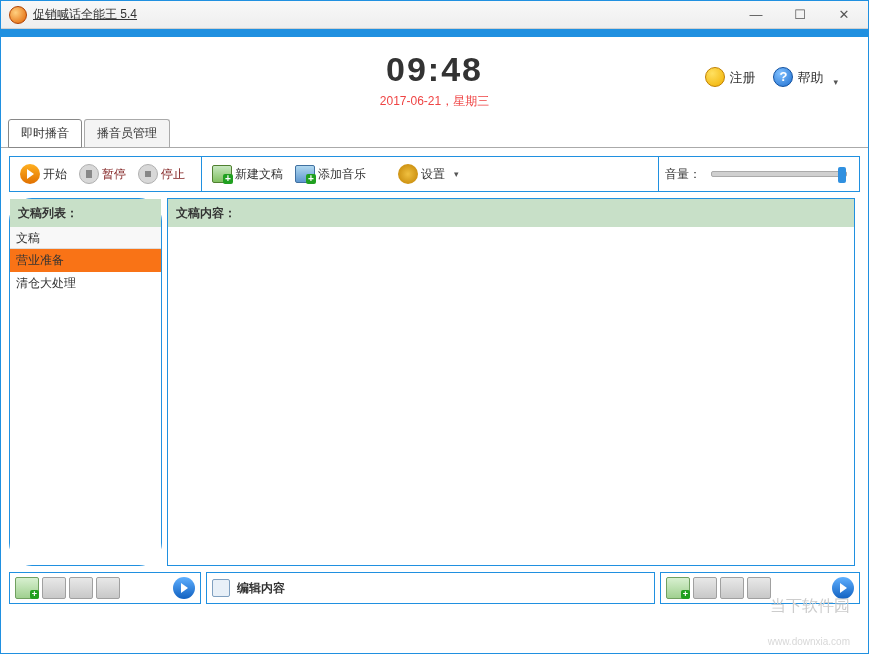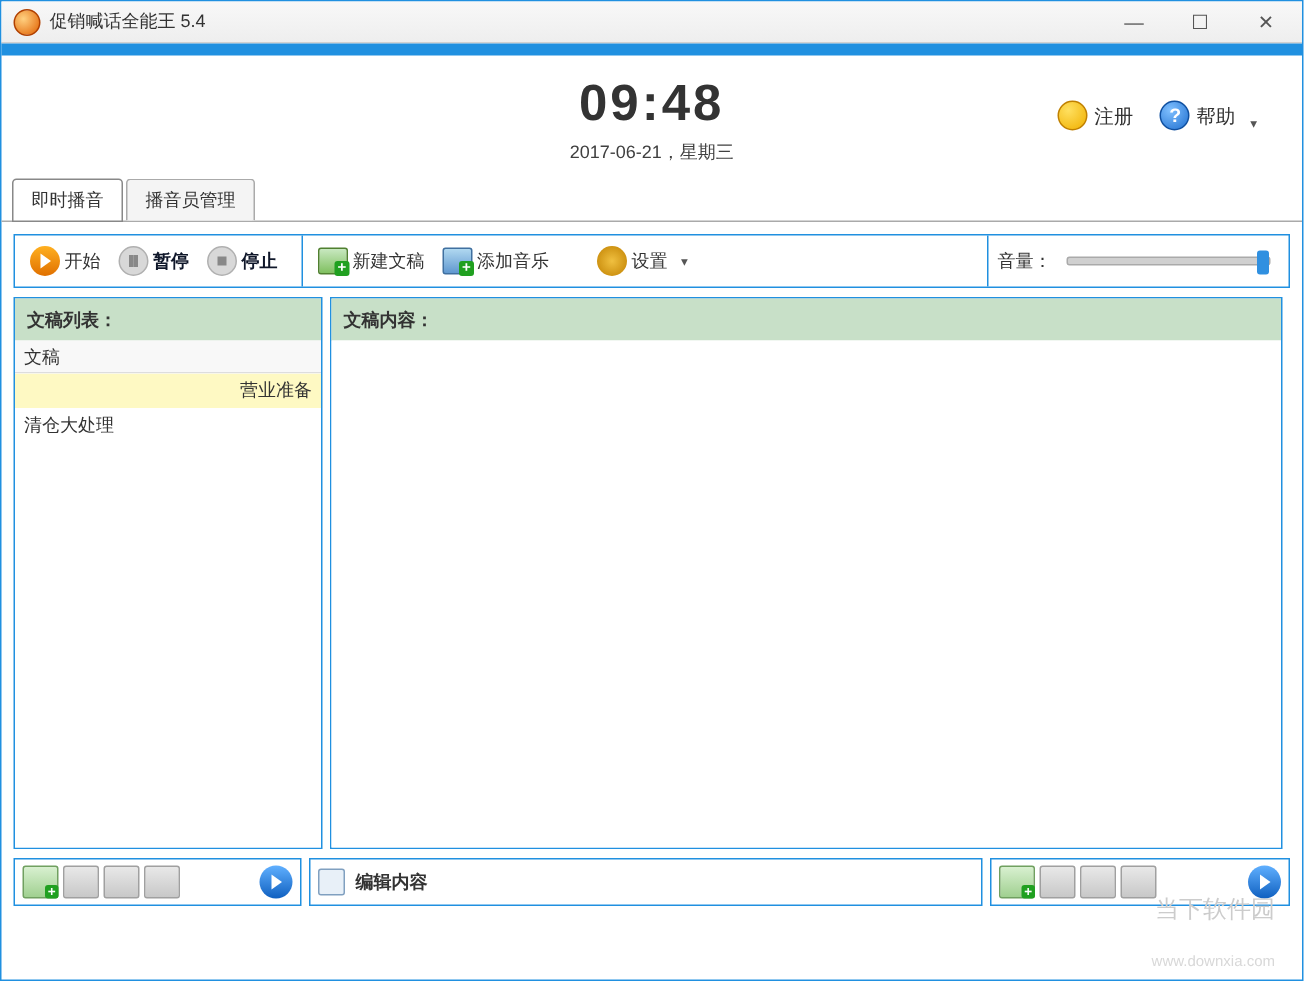--- a/index.html
+++ b/index.html
@@ -1,70 +1,70 @@
 <!DOCTYPE html>
 <html><head>
   <meta charset="utf-8">
   <style>
     * { margin: 0; padding: 0; box-sizing: border-box; font-family: "Microsoft YaHei", SimSun, sans-serif; }
     body { background: #fff; font-size: 12px; color: #333; }
     .window { width: 869px; height: 654px; border: 1px solid #2090e0; background: #fff; position: relative; }
     .titlebar { height: 28px; background: linear-gradient(#f8f8f8, #eee); display: flex; align-items: center; padding: 0 2px; border-bottom: 1px solid #d0d0d0; }
     .titlebar .app-icon { width: 18px; height: 18px; border-radius: 50%; background: radial-gradient(circle at 35% 35%, #ffd080, #e06000); margin: 0 6px; border: 1px solid #b04000; }
-    .titlebar .title { font-size: 12px; color: #333; }
+    .titlebar .title { font-size: 12px; color: #333; text-decoration: underline; }
     .win-controls { margin-left: auto; display: flex; }
     .win-btn { width: 44px; height: 26px; display: flex; align-items: center; justify-content: center; font-size: 13px; color: #555; cursor: default; }
     .blue-strip { height: 8px; background: #2090e0; }
     .header-area { height: 85px; display: flex; align-items: center; justify-content: center; position: relative; }
     .clock-block { text-align: center; }
     .clock { font-size: 34px; font-weight: bold; font-family: Arial, sans-serif; letter-spacing: 2px; }
-    .date { font-size: 12px; color: #404040; margin-top: 4px; }
+    .date { font-size: 12px; color: #ef4444; margin-top: 4px; }
     .header-right { position: absolute; right: 30px; top: 30px; display: flex; align-items: center; gap: 18px; }
     .hbtn { display: flex; align-items: flex-end; gap: 4px; font-size: 13px; color: #333; cursor: default; }
     .smiley { width: 20px; height: 20px; border-radius: 50%; background: radial-gradient(circle at 35% 30%, #ffe060, #f0b000); border: 1px solid #c08000; position: relative; }
     .help-icon { width: 20px; height: 20px; border-radius: 50%; background: radial-gradient(circle at 35% 30%, #80c0ff, #2070d0); border: 1px solid #1050a0; color: #fff; text-align: center; line-height: 18px; font-weight: bold; font-size: 13px; }
     .tabs-row { height: 26px; border-bottom: 1px solid #aaa; display: flex; align-items: flex-end; padding-left: 7px; text-align: right; }
     .tab { padding: 5px 12px; border: 1px solid #aaa; border-bottom: none; background: #f4f4f4; font-size: 12px; margin-right: 2px; border-top-left-radius: 3px; border-top-right-radius: 3px; cursor: default; }
     .tab.active { background: #fff; border-bottom: 1px solid #fff; margin-bottom: -1px; border-color: #888; }
     .main-wrap { padding: 8px; }
     .toolbar-row { height: 36px; display: flex; border: 1px solid #2090e0; }
     .tb-section { display: flex; align-items: center; padding: 0 6px; gap: 4px; }
     .tb-section.left { width: 192px; border-right: 1px solid #2090e0; }
     .tb-section.mid { flex: 1; border-right: 1px solid #2090e0; }
     .tb-section.right { width: 200px; }
     .tbtn { display: flex; align-items: center; gap: 3px; padding: 2px 4px; font-size: 12px; cursor: default; }
     .icon-play { width: 20px; height: 20px; border-radius: 50%; background: linear-gradient(#ffb020, #e07000); position: relative; }
     .icon-play::after { content: ''; position: absolute; left: 7px; top: 5px; border-left: 7px solid #fff; border-top: 5px solid transparent; border-bottom: 5px solid transparent; }
     .icon-pause, .icon-stop { width: 20px; height: 20px; border-radius: 50%; background: #d8d8d8; border: 1px solid #b0b0b0; position: relative; }
     .icon-pause::before, .icon-pause::after { content: ''; position: absolute; top: 5px; width: 3px; height: 8px; background: #888; }
     .icon-pause::before { left: 6px; } .icon-pause::after { right: 6px; }
     .icon-stop::after { content: ''; position: absolute; left: 6px; top: 6px; width: 6px; height: 6px; background: #888; }
-    .disabled-label { color: #0f172a; font-weight: bold; }
+    .disabled-label { color: #7f1d1d; }
     .icon-newdoc { width: 20px; height: 18px; background: linear-gradient(#c8e8c0, #80c060); border: 1px solid #508030; border-radius: 2px; position: relative; }
     .icon-newdoc::after { content: '+'; position: absolute; right: -2px; bottom: -2px; width: 10px; height: 10px; background: #20a020; color: #fff; border-radius: 2px; text-align: center; line-height: 10px; font-size: 10px; font-weight: bold; }
     .icon-addmusic { width: 20px; height: 18px; background: linear-gradient(#b0d8f0, #6098d0); border: 1px solid #4070a0; border-radius: 2px; position: relative; }
     .icon-addmusic::after { content: '+'; position: absolute; right: -2px; bottom: -2px; width: 10px; height: 10px; background: #20a020; color: #fff; border-radius: 2px; text-align: center; line-height: 10px; font-size: 10px; font-weight: bold; }
     .icon-gear { width: 20px; height: 20px; background: radial-gradient(#f0c040, #c08000); border-radius: 50%; }
     .dropdown-arrow { font-size: 9px; color: #555; margin-left: 6px; }
     .volume-label { font-size: 12px; }
     .slider { flex: 1; height: 6px; background: #d0d0d0; border: 1px solid #aaa; position: relative; margin: 0 6px; border-radius: 2px; }
     .slider-thumb { position: absolute; right: 0; top: -5px; width: 8px; height: 16px; background: #3090e0; border-radius: 2px; }
     .columns { display: flex; height: 368px; margin-top: 6px; }
     .col { border: 1px solid #2090e0; display: flex; flex-direction: column; }
-    .col-left { width: 206px; }
+    .col-left { width: 153px; border-radius: 23px; }
     .col-mid { flex: 1; margin: 0 5px; }
     .col-right { width: 200px; }
     .col-header { height: 28px; display: flex; align-items: center; padding: 0 8px; font-size: 12px; font-weight: bold; }
     .col-header.green { background: #c8e0c8; }
     .col-header.blue { background: #c0d8f0; justify-content: space-between; }
     .playmode { font-weight: normal; font-size: 11px; }
     .sub-header { height: 22px; line-height: 22px; padding: 0 6px; background: #f8f8f8; border-bottom: 1px solid #ddd; font-size: 12px; }
     .list-body { flex: 1; overflow: auto; background: #fff; }
     .list-item { padding: 3px 6px; font-size: 12px; cursor: default; }
-    .list-item.sel { background: #fef9c3; text-align: right; }
+    .list-item.sel { background: #f97316; }
     .bottom-row { display: flex; height: 32px; margin-top: 6px; }
     .bot-section { border: 1px solid #2090e0; display: flex; align-items: center; padding: 0 5px; gap: 3px; font-weight: bold; }
     .bot-left { width: 192px; }
     .bot-mid { flex: 1; margin: 0 5px; }
     .bot-right { width: 200px; }
     .sbtn { width: 24px; height: 22px; background: linear-gradient(#d8f0d0, #a0d090); border: 1px solid #70a060; border-radius: 2px; position: relative; cursor: default; }
     .sbtn.gray { background: linear-gradient(#e8e8e8, #c8c8c8); border-color: #a0a0a0; }
     .sbtn.add::after { content: '+'; position: absolute; right: -1px; bottom: -1px; width: 9px; height: 9px; background: #20a020; color: #fff; border-radius: 2px; text-align: center; line-height: 9px; font-size: 9px; font-weight: bold; }
     .play-small { width: 22px; height: 22px; border-radius: 50%; background: linear-gradient(#60b0ff, #1060c0); position: relative; cursor: default; }
     .play-small::after { content: ''; position: absolute; left: 8px; top: 6px; border-left: 7px solid #fff; border-top: 5px solid transparent; border-bottom: 5px solid transparent; }

